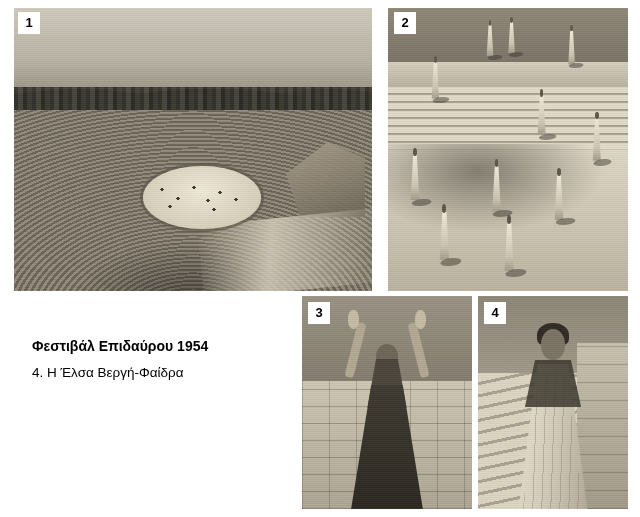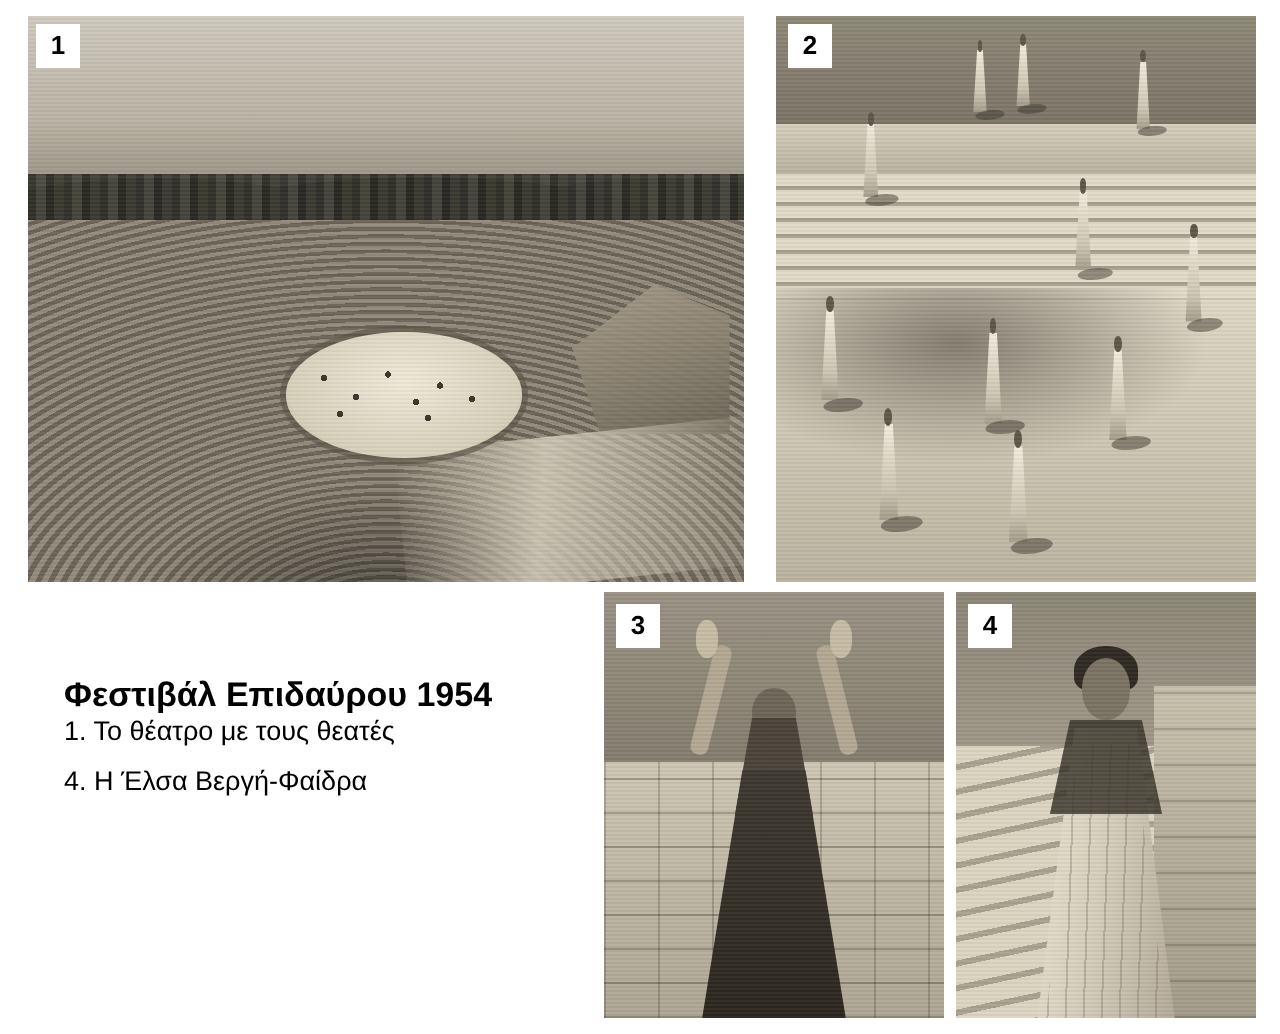--- a/index.html
+++ b/index.html
@@ -164,23 +164,24 @@
   
   #caption {
     position: absolute;
     left: 14px; top: 296px;
     width: 280px; height: 213px;
     background: #ffffff;
     padding: 42px 10px 0 18px;
     box-sizing: border-box;
   }
   #caption .cap-title {
-    font-size: 17px;
+    font-size: 14px;
     font-weight: bold;
     color: #000000;
+    margin-bottom: 11px;
   }
   #caption .cap-line {
     font-size: 13.5px;
     color: #000000;
     margin-bottom: 10px;
     white-space: nowrap;
   }
 
   
   #panel3 { left: 302px; top: 296px; width: 170px; height: 213px; background: #b8b1a0; }
@@ -375,21 +376,20 @@
       <div class="head"></div>
       <div class="shadow"></div>
     </div>
 
     <div class="grain layer"></div>
   </div>
   <div class="badge" style="left:394px; top:12px;">2</div>
 
   <div id="caption">
     <div class="cap-title">Φεστιβάλ Επιδαύρου 1954</div>
-    <div class="cap-line">1. Το θέατρο με τους θεατές</div>
     <div class="cap-line">4. Η Έλσα Βεργή-Φαίδρα</div>
   </div>
 
   <div class="panel" id="panel3">
     <div class="sky layer"></div>
     <div class="wall layer"></div>
     <div class="actor">
       <div class="armL"></div>
       <div class="armR"></div>
       <div class="handL"></div>

